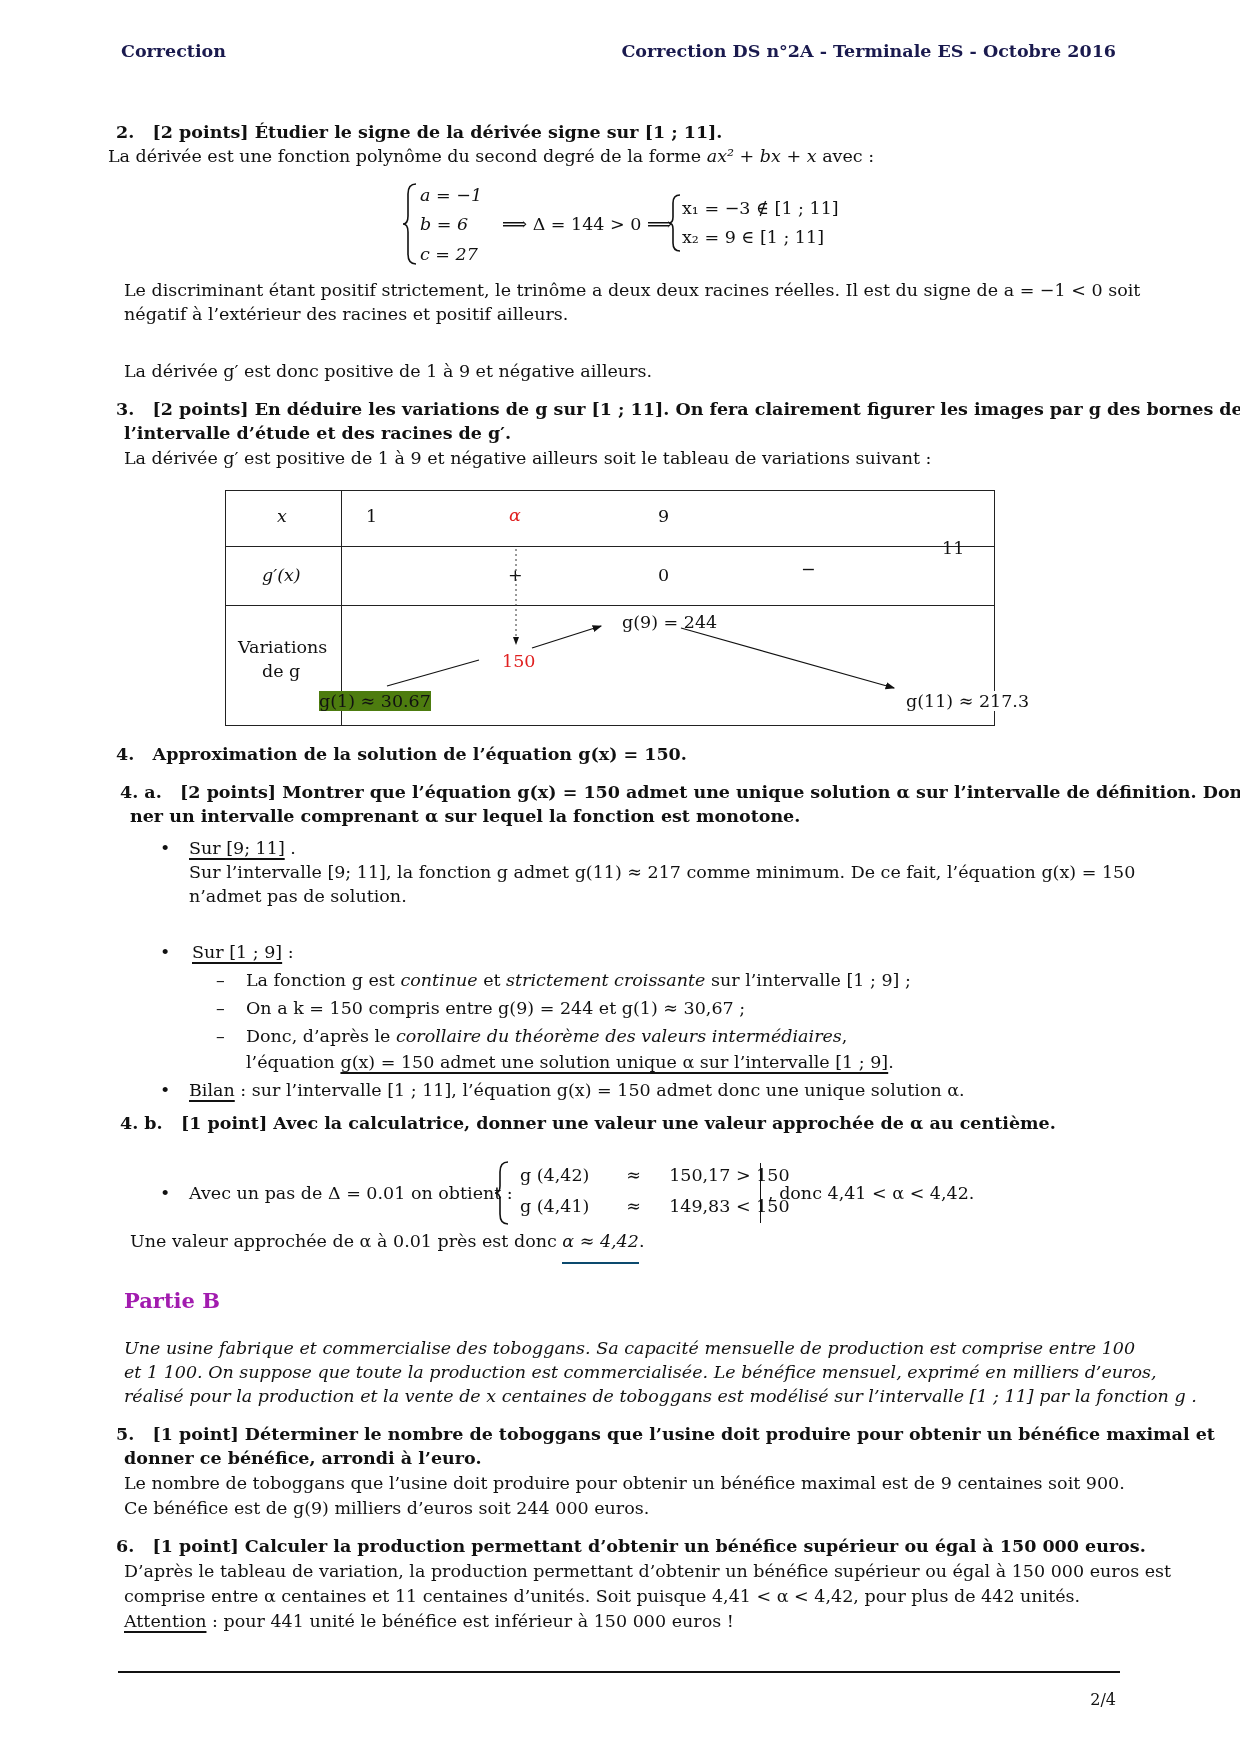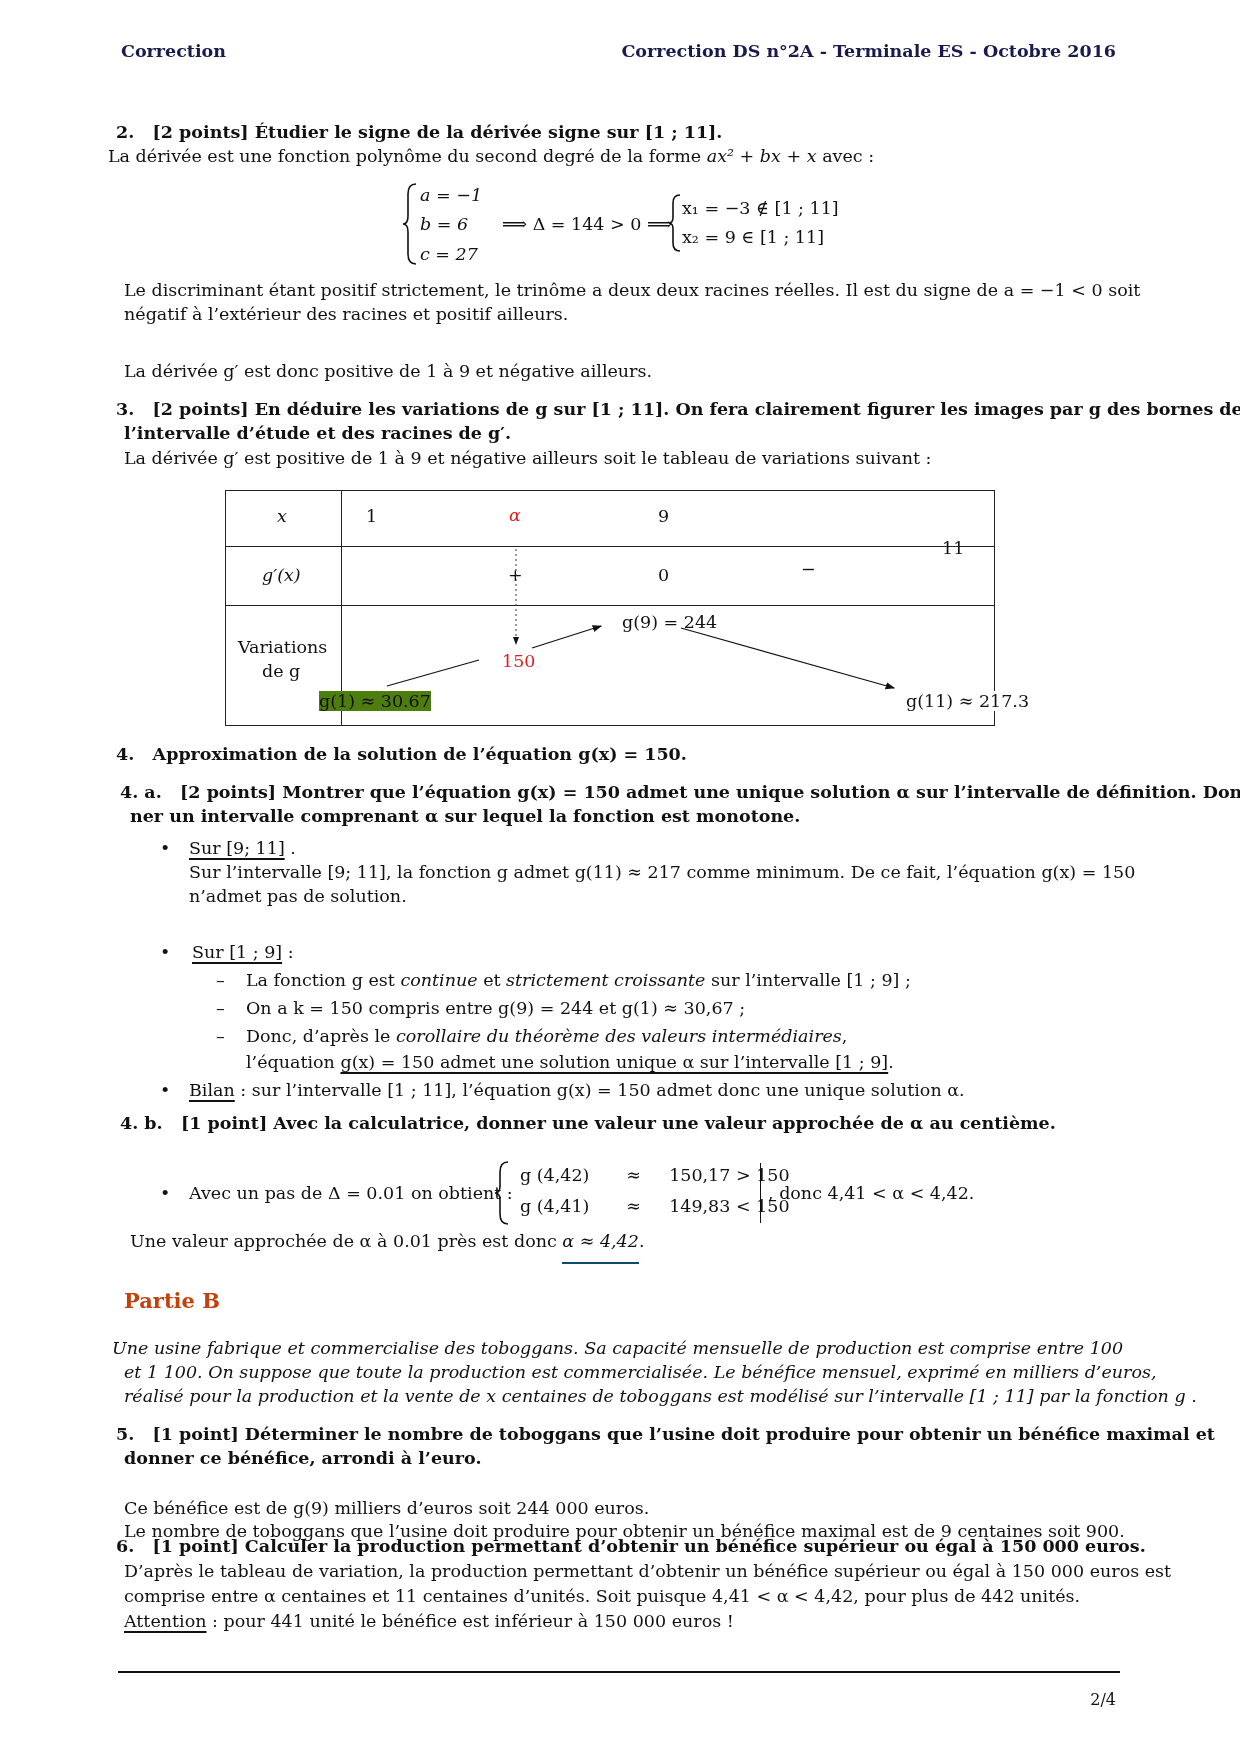--- a/index.html
+++ b/index.html
@@ -3,21 +3,21 @@
 <meta charset="utf-8">
 <style>
   html, body { margin:0; padding:0; background:#ffffff; }
   body { width:1240px; height:1754px; position:relative; overflow:hidden;
          font-family:"DejaVu Serif", serif; color:#111; font-size:17.5px; }
   .abs { position:absolute; white-space:nowrap; }
   .hdr { font-weight:bold; color:#1a1a4e; font-size:17.5px; }
   .b { font-weight:bold; }
   .i { font-style:italic; }
   .red { color:#e02020; }
-  .navy { color:#c2410c; }
+  .navy { color:#a21caf; }
   .u { text-decoration:underline; text-underline-offset:4px; text-decoration-thickness:2px; }
   .line { line-height:24px; }
   
   .vt { position:absolute; left:225px; top:490px; width:770px; height:236px;
         border:1.5px solid #222; box-sizing:border-box; }
   .vt .hl { position:absolute; left:0; right:0; height:0; border-top:1.5px solid #222; }
   .vt .vl { position:absolute; top:0; bottom:0; width:0; border-left:1.5px solid #222; }
   .vt .c { position:absolute; white-space:nowrap; font-size:17.5px; }
   .rule { position:absolute; left:118px; width:1002px; height:0; border-top:2px solid #111; }
 </style>
@@ -181,31 +181,31 @@
 </div>
 <div class="abs" style="left:760px; top:1163px; width:0; height:60px; border-left:1.5px solid #111;"></div>
 <div class="abs line" style="left:768px; top:1181px;">,   donc 4,41  &lt; α &lt; 4,42.</div>
 
 <div class="abs line" style="left:130px; top:1229px;">
   <span>Une valeur approchée de α à 0.01 près est donc</span>
   <span class="i" style="border-bottom:2px solid #0c4a6e; padding-bottom:11px;">α ≈ 4,42</span><span>.</span>
 </div>
 
 <div class="abs b navy" style="left:124px; top:1288px; font-size:21px;">Partie B</div>
-<div class="abs i line" style="left:112px; top:1336px;">Une usine fabrique et commercialise des toboggans. Sa capacité mensuelle de production est comprise entre 100</div>
+<div class="abs i line" style="left:124px; top:1336px;">Une usine fabrique et commercialise des toboggans. Sa capacité mensuelle de production est comprise entre 100</div>
 <div class="abs i line" style="left:124px; top:1360px;">et 1 100. On suppose que toute la production est commercialisée. Le bénéfice mensuel, exprimé en milliers d’euros,</div>
 <div class="abs i line" style="left:124px; top:1384px;">réalisé pour la production et la vente de x centaines de toboggans est modélisé sur l’intervalle [1 ; 11] par la fonction g .</div>
 
 <div class="abs b line" style="left:116px; top:1422px;">
   <span>5.</span>&nbsp;&nbsp;
   <span>[1 point]</span>
   <span>Déterminer le nombre de toboggans que l’usine doit produire pour obtenir un bénéfice maximal et</span>
 </div>
 <div class="abs b line" style="left:124px; top:1446px;">donner ce bénéfice, arrondi à l’euro.</div>
-<div class="abs line" style="left:124px; top:1471px;margin-top:48px;">Le nombre de toboggans que l’usine doit produire pour obtenir un bénéfice maximal est de 9 centaines soit 900.</div>
+<div class="abs line" style="left:124px; top:1471px;">Le nombre de toboggans que l’usine doit produire pour obtenir un bénéfice maximal est de 9 centaines soit 900.</div>
 <div class="abs line" style="left:124px; top:1496px;">Ce bénéfice est de g(9) milliers d’euros soit 244 000 euros.</div>
 
 <div class="abs b line" style="left:116px; top:1534px;">
   <span>6.</span>&nbsp;&nbsp;
   <span>[1 point]</span>
   <span>Calculer la production permettant d’obtenir un bénéfice supérieur ou égal à 150 000 euros.</span>
 </div>
 <div class="abs line" style="left:124px; top:1559px;">D’après le tableau de variation, la production permettant d’obtenir un bénéfice supérieur ou égal à 150 000 euros est</div>
 <div class="abs line" style="left:124px; top:1584px;">comprise entre α centaines et 11 centaines d’unités. Soit puisque 4,41 &lt; α &lt; 4,42, pour plus de 442 unités.</div>
 <div class="abs line" style="left:124px; top:1609px;">

